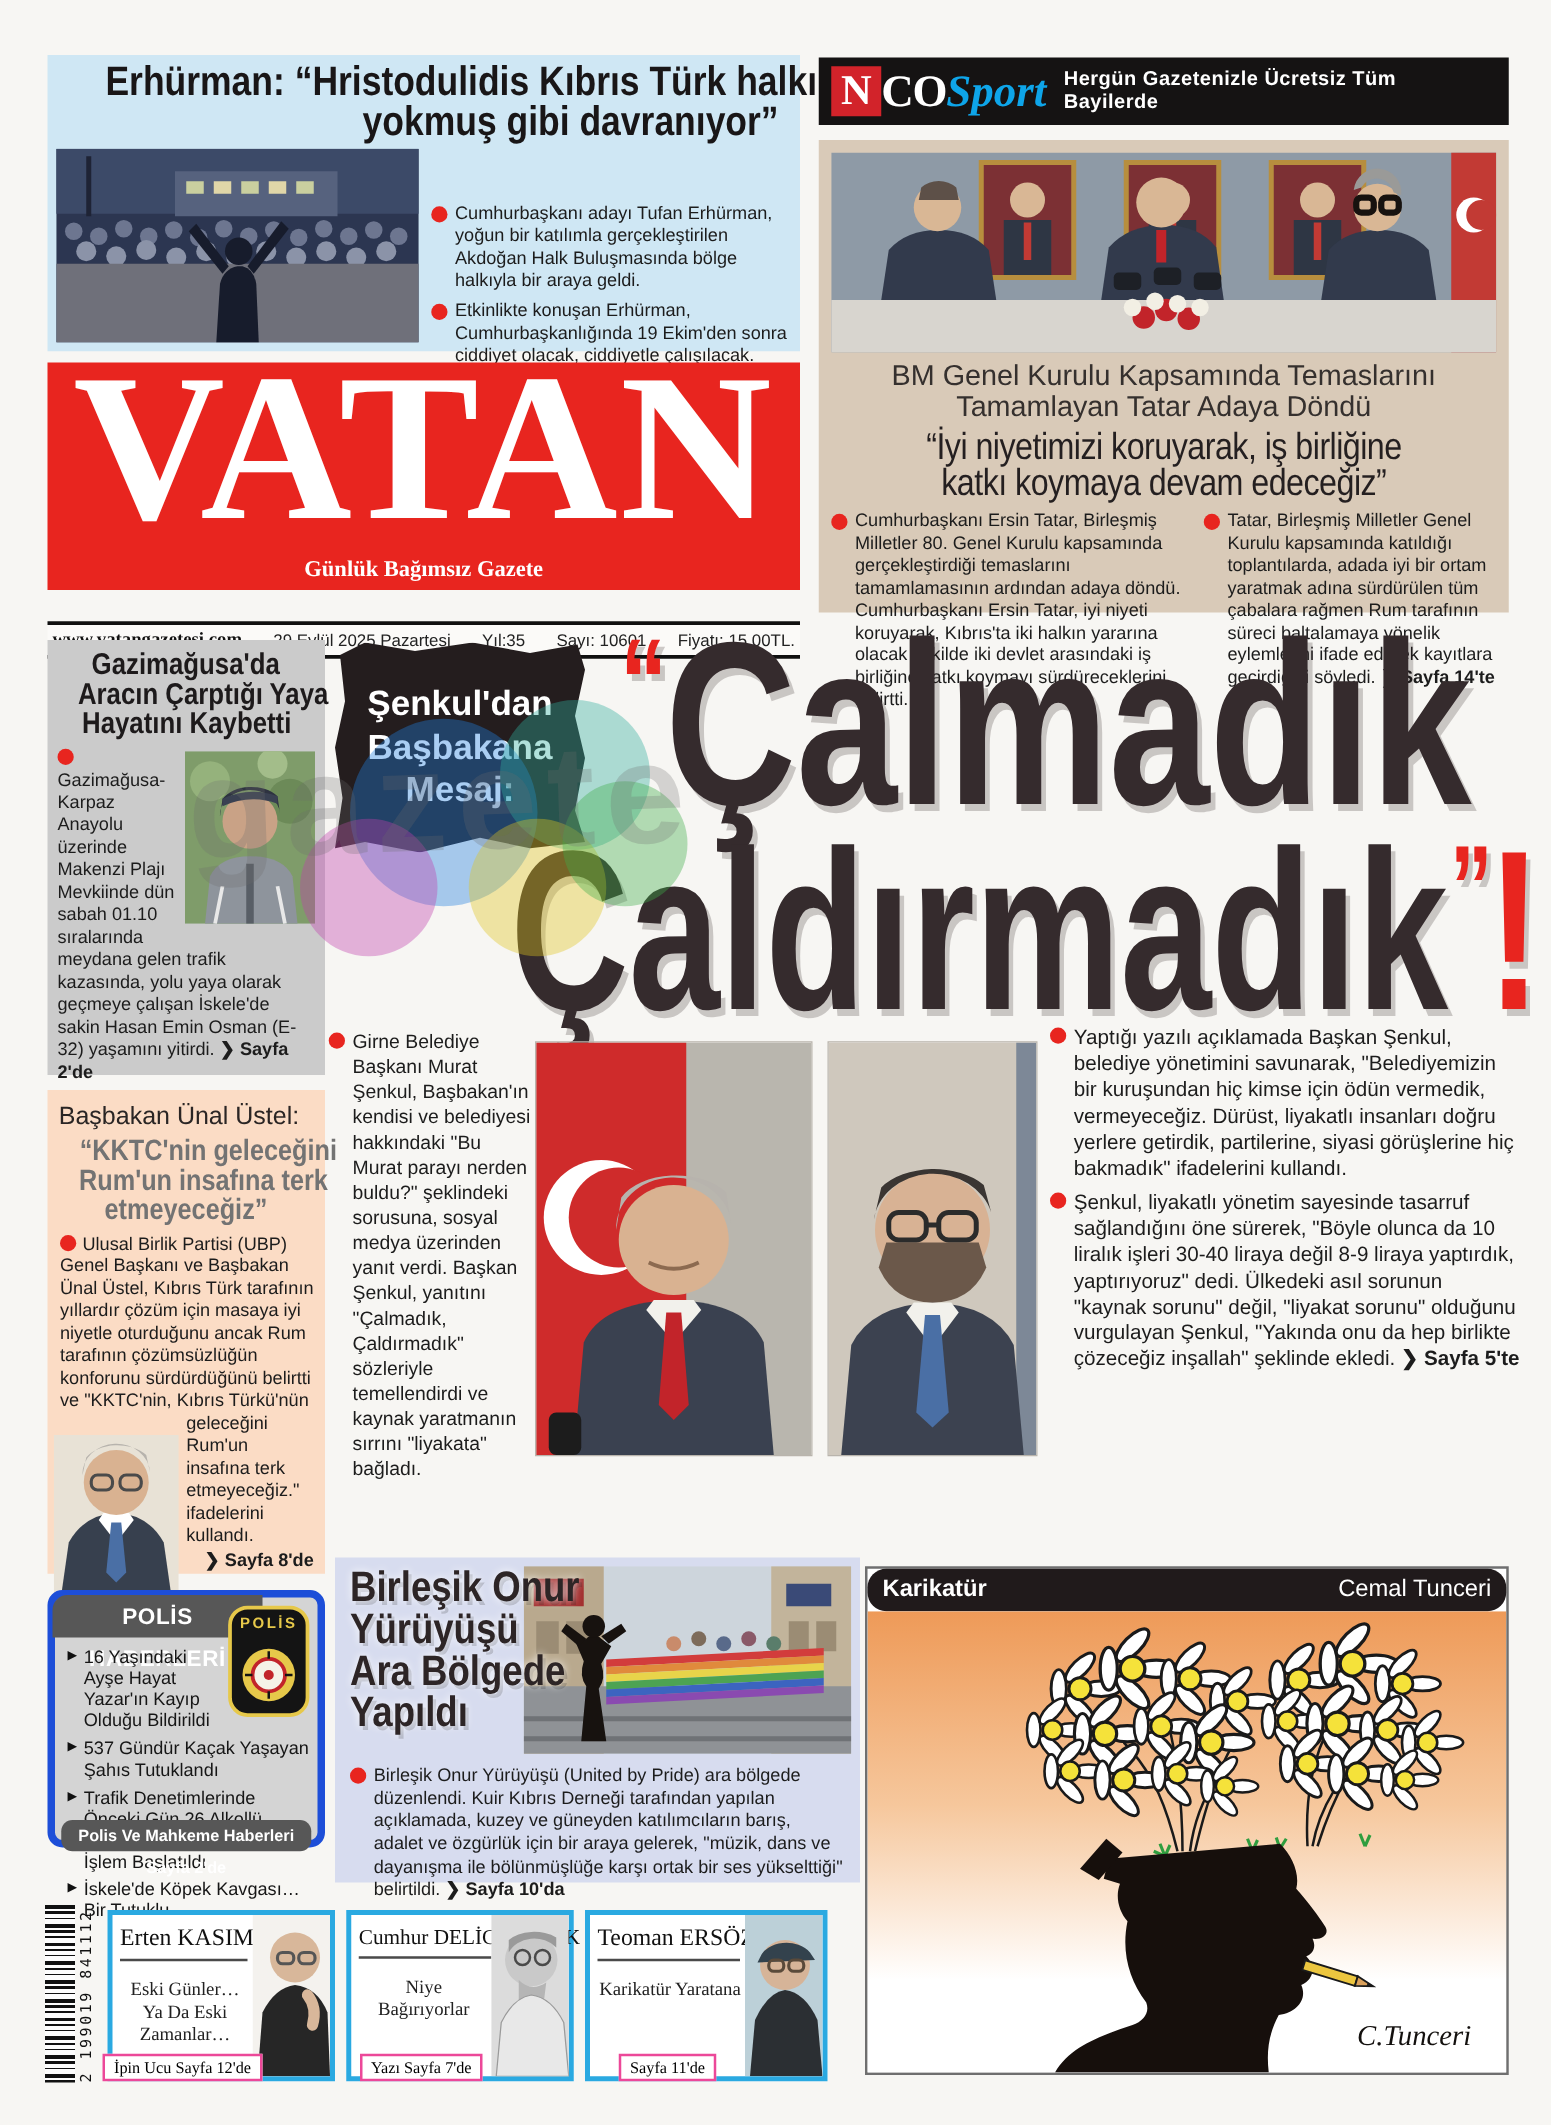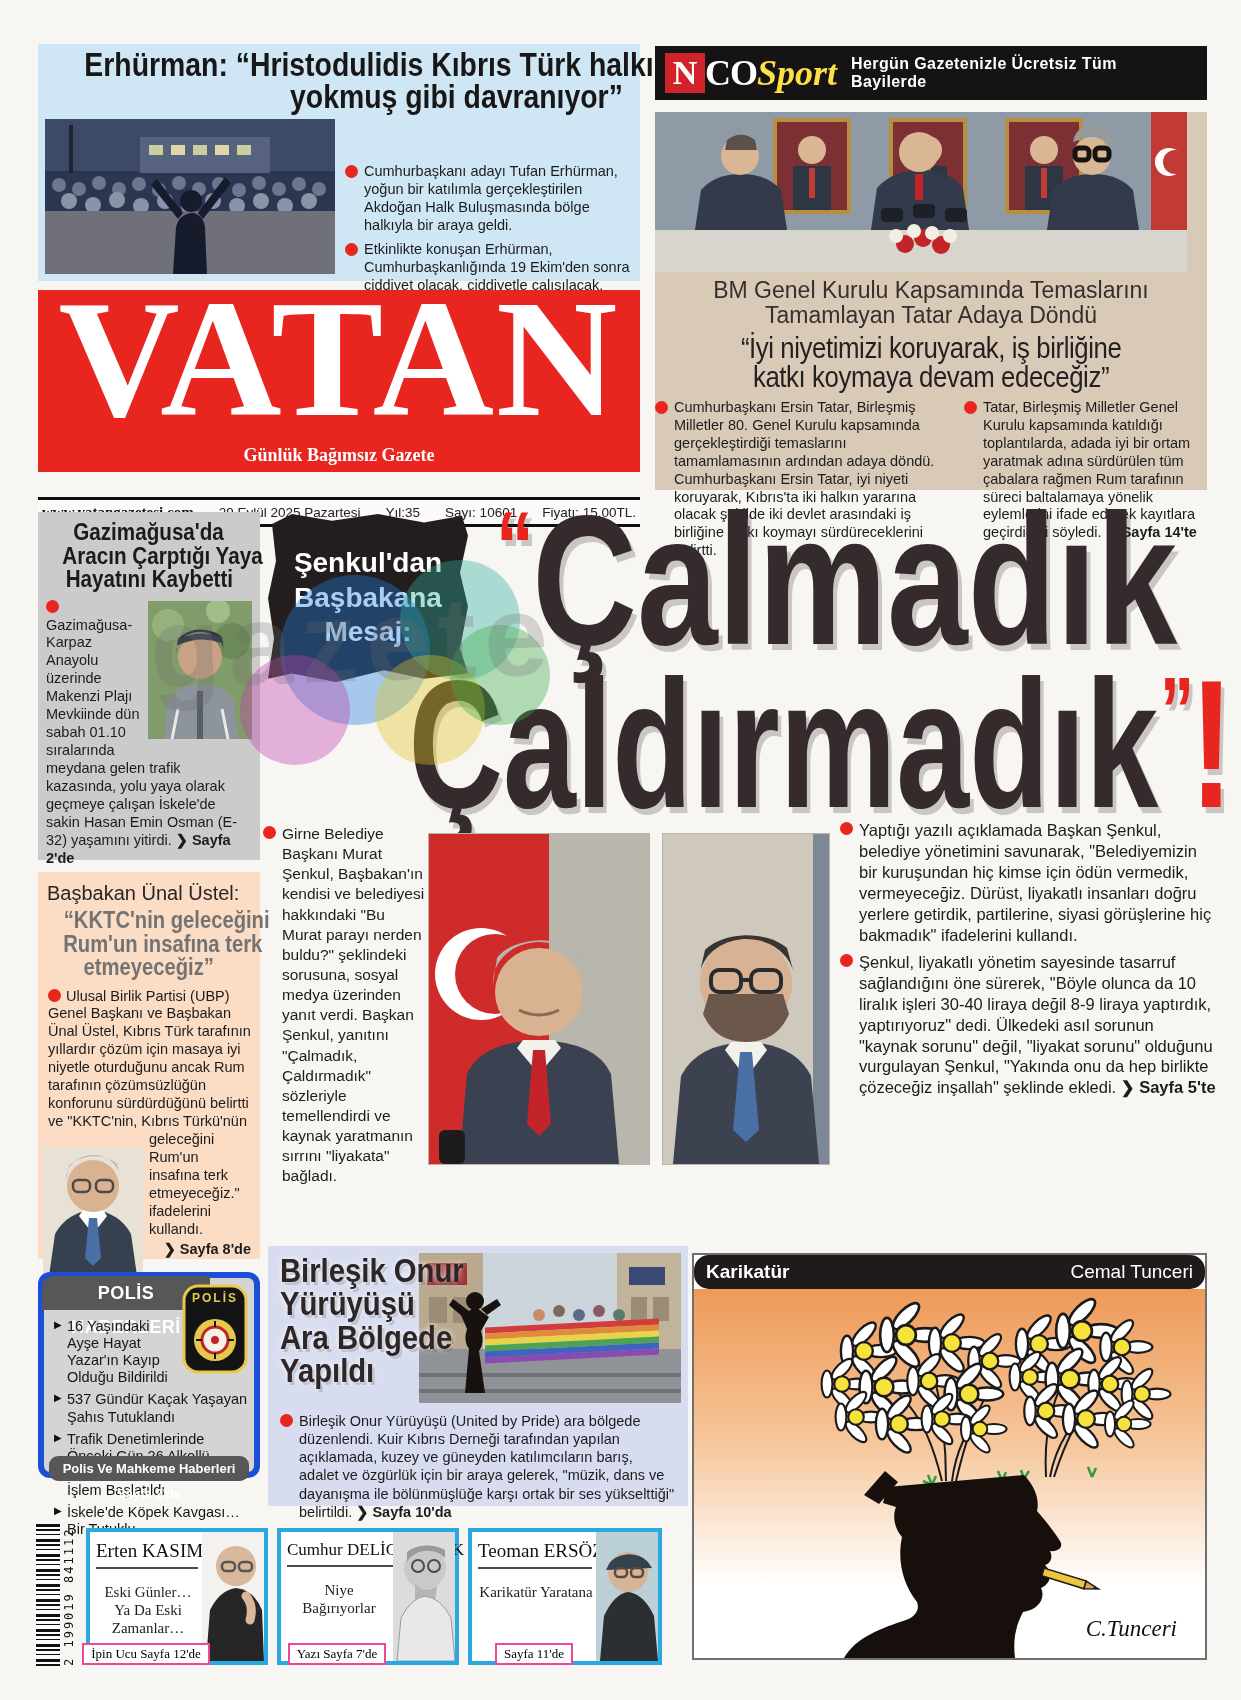--- a/index.html
+++ b/index.html
@@ -18,25 +18,25 @@
   .erh{left:38px;top:44px;width:602px;height:237px;background:#cfe7f4;}
   .erh-h{position:absolute;left:0;top:5px;width:100%;text-align:center;color:#191617;font-weight:bold;font-size:33px;line-height:.97;}
   .erh-h2{padding-left:225px;}
   .erh-photo{position:absolute;left:7px;top:75px;width:290px;height:155px;}
   .erh-txt{position:absolute;left:307px;top:119px;width:286px;font-size:14.5px;line-height:1.24;color:#1c1c1c;}
 
   
   .nco{left:655px;top:46px;width:552px;height:54px;background:#151313;display:flex;align-items:center;padding:0 10px;box-sizing:border-box;}
   .nco-n{width:40px;height:40px;background:#d2232a;color:#fff;font-weight:bold;font-size:34px;text-align:center;line-height:40px;font-family:"Liberation Serif",serif;}
   .nco-co{color:#fff;font-weight:bold;font-size:36px;font-family:"Liberation Serif",serif;letter-spacing:-1px;}
-  .nco-sport{color:#fde047;font-weight:bold;font-style:italic;font-size:36px;font-family:"Liberation Serif",serif;margin-right:14px;}
+  .nco-sport{color:#0ea5e9;font-weight:bold;font-style:italic;font-size:36px;font-family:"Liberation Serif",serif;margin-right:14px;}
   .nco-tag{color:#fff;font-weight:bold;font-size:16px;letter-spacing:.4px;}
 
   
-  .tatar{left:655px;top:112px;width:552px;height:378px;background:#d9cab8;box-sizing:border-box;}
+  .tatar{left:655px;top:112px;width:552px;height:378px;background:#d9cab8;padding:10px;box-sizing:border-box;}
   .tatar-photo{width:532px;height:160px;}
   .tatar-kicker{text-align:center;font-size:23px;line-height:1.1;color:#35302e;margin-top:6px;}
   .tatar-h{text-align:center;font-size:30px;font-weight:normal;line-height:.98;color:#241f20;margin-top:4px;letter-spacing:-.5px;}
   .tatar-cols{display:flex;gap:12px;margin-top:8px;font-size:14.5px;line-height:1.23;color:#1c1c1c;}
   .tatar-c1{width:55%;} .tatar-c2{width:45%;}
 
   
   .mast{left:38px;top:290px;width:602px;height:182px;background:#e8251f;}
   .mast-title{position:absolute;left:0;top:-28px;width:100%;text-align:center;color:#fff;font-family:"Liberation Serif",serif;font-weight:bold;font-size:168px;letter-spacing:2px;}
   .mast-sub{position:absolute;left:0;bottom:6px;width:100%;text-align:center;color:#fff;font-family:"Liberation Serif",serif;font-weight:bold;font-size:18px;}

